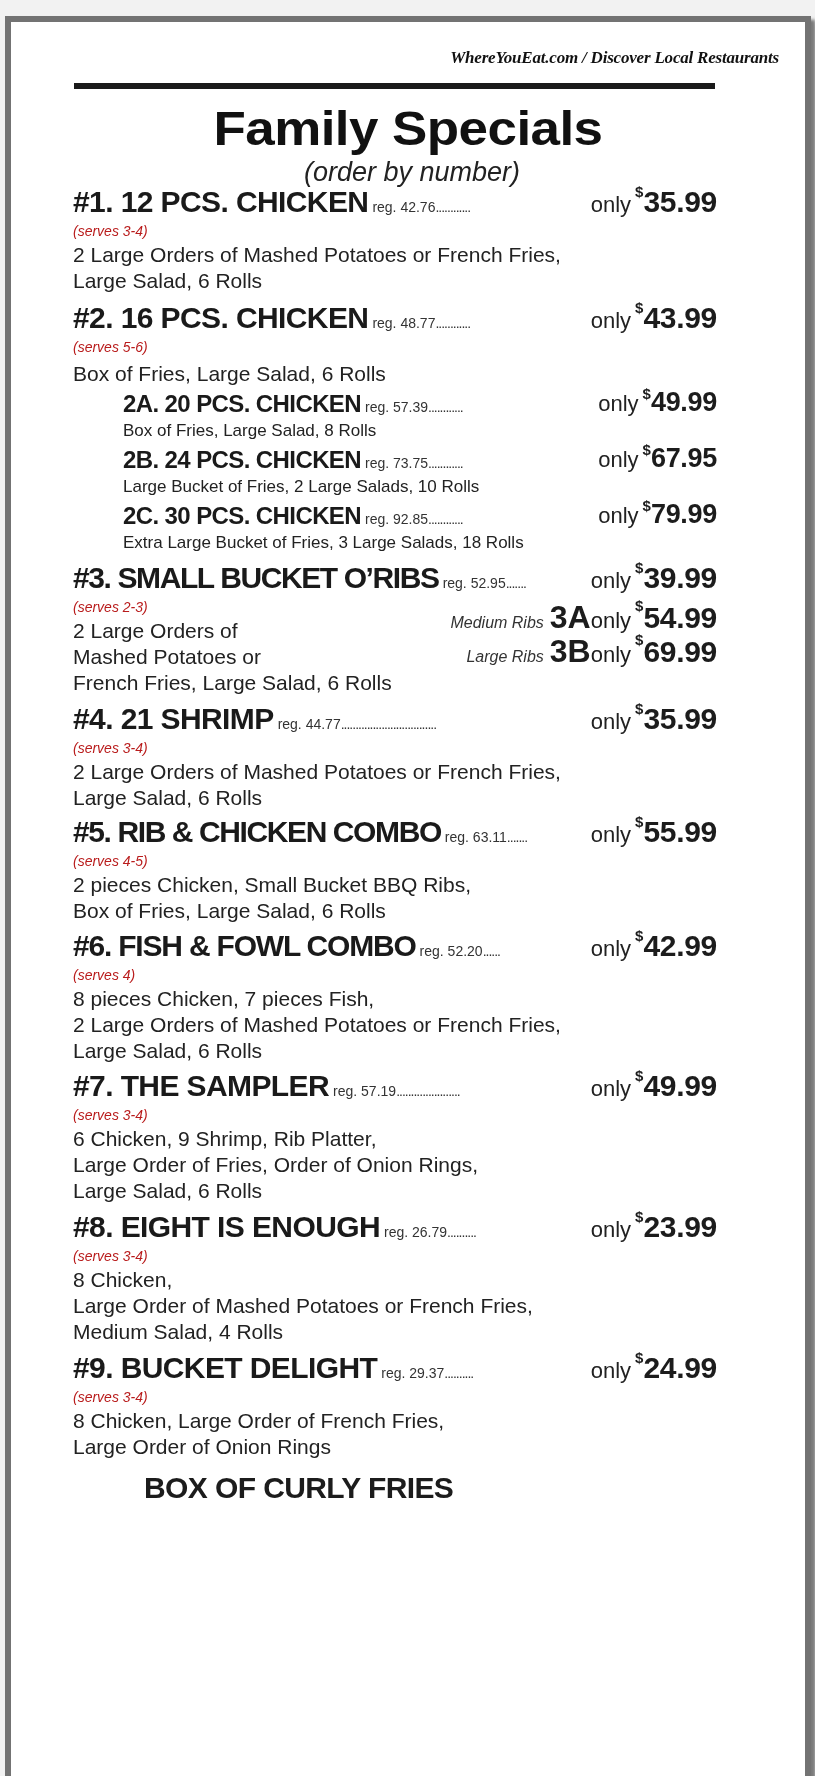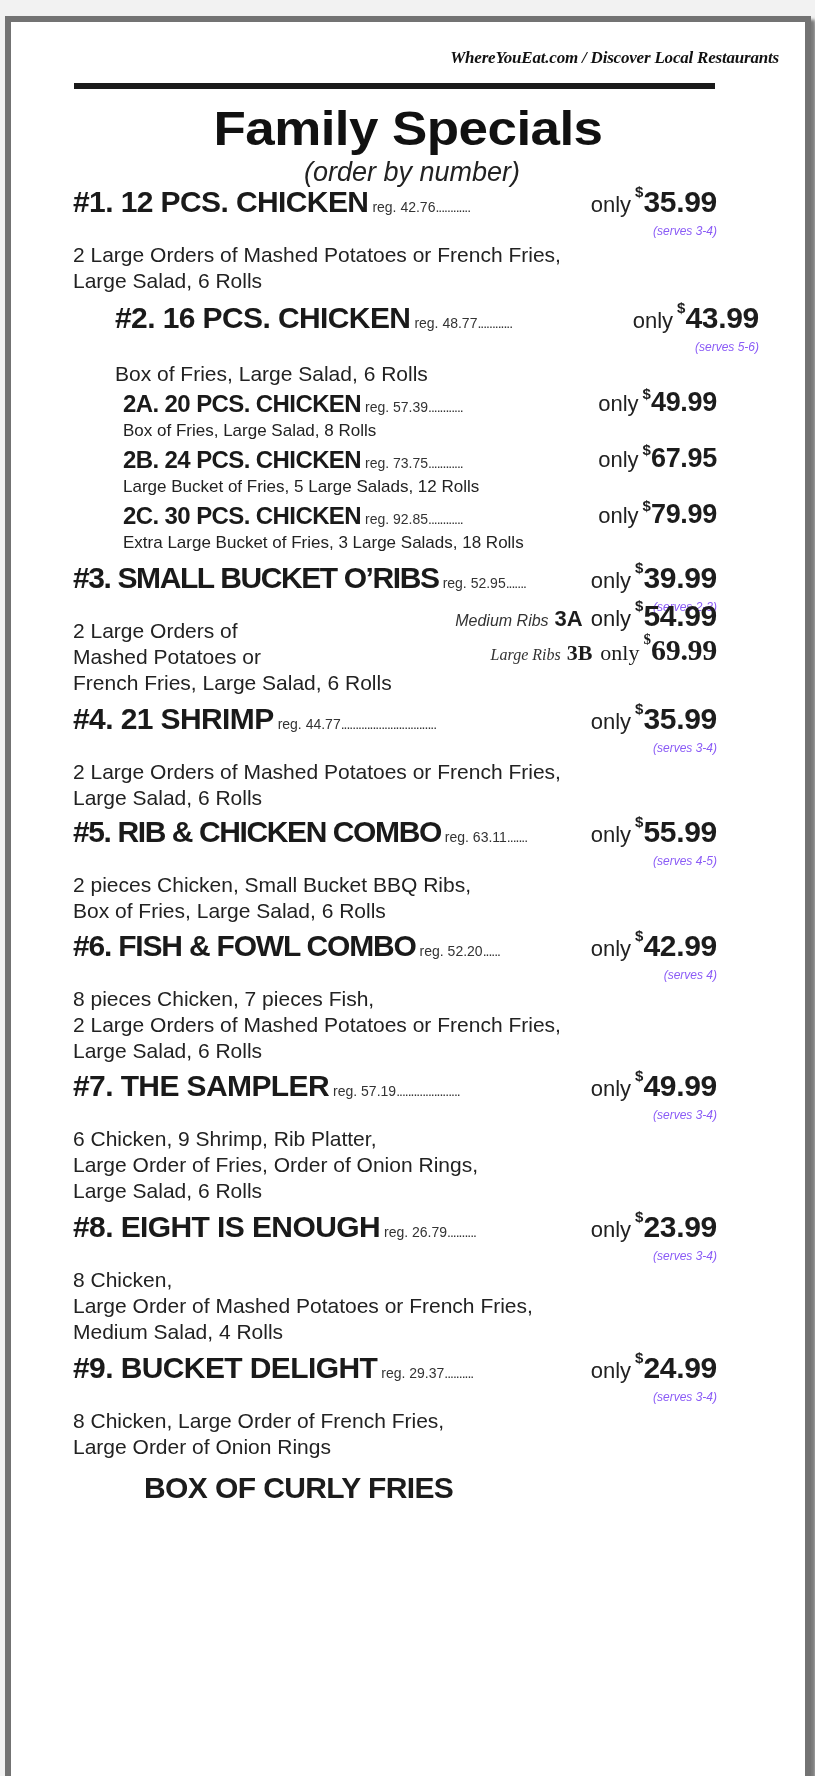--- a/index.html
+++ b/index.html
@@ -33,26 +33,26 @@
   .name { font-weight:bold; font-size:30px; letter-spacing:-0.6px; color:#1a1a1a; transform-origin:left bottom; }
   .sub .name { font-size:24px; }
   .reg { font-size:14px; color:#333; margin-left:4px; }
   .dots { font-size:14px; color:#333; letter-spacing:-1px; }
   .only { font-size:22px; color:#222; }
   .price-wrap { position:absolute; right:0; bottom:2px; white-space:nowrap; }
   .left-wrap { position:absolute; left:0; bottom:2px; white-space:nowrap; }
   .dollar { font-size:15px; font-weight:bold; vertical-align:top; position:relative; top:-2px; margin-left:4px; }
   .price { font-weight:bold; font-size:30px; letter-spacing:-0.3px; }
   .sub .price { font-size:27px; }
-  .serves { font-style:italic; font-size:12px; color:#8b5cf6; line-height:21px;text-align:right; }
+  .serves { font-style:italic; font-size:14px; color:#b91c1c; line-height:21px; }
   .desc { font-size:21px; line-height:26px; color:#222; }
   .sub .desc { font-size:17px; line-height:22px; }
   .variant { position:absolute; right:0; white-space:nowrap; }
   .vlabel { font-style:italic; font-size:16px; color:#333; margin-right:6px; }
-  .vcode { font-weight:bold; font-size:22px; margin-right:8px; }
+  .vcode { font-weight:bold; font-size:32px; margin-right:0; }
   .vonly { font-size:22px; }
   .second-line { font-weight:bold; font-size:30px; letter-spacing:-0.6px; padding-left:71px; }
 </style>
 </head>
 <body>
 
 <div class="page">
 
   <div class="site">WhereYouEat.com / Discover Local Restaurants</div>
   <div class="rule"></div>
@@ -62,21 +62,21 @@
   <div class="item" style="top:165px;">
     <div class="head">
       <span class="left-wrap"><span class="name">#1. 12 PCS. CHICKEN</span><span class="reg">reg. 42.76</span><span class="dots">............</span></span>
       <span class="price-wrap"><span class="only">only</span><span class="dollar">$</span><span class="price">35.99</span></span>
     </div>
     <div class="serves">(serves 3-4)</div>
     <div class="desc">2 Large Orders of Mashed Potatoes or French Fries,</div>
     <div class="desc">Large Salad, 6 Rolls</div>
   </div>
 
-  <div class="item" style="top:281px;margin-left:42px;">
+  <div class="item" style="top:281px;">
     <div class="head">
       <span class="left-wrap"><span class="name">#2. 16 PCS. CHICKEN</span><span class="reg">reg. 48.77</span><span class="dots">............</span></span>
       <span class="price-wrap"><span class="only">only</span><span class="dollar">$</span><span class="price">43.99</span></span>
     </div>
     <div class="serves">(serves 5-6)</div>
     <div class="desc" style="margin-top:3px;">Box of Fries, Large Salad, 6 Rolls</div>
   </div>
 
   <div class="item sub" style="top:368px;">
     <div class="head" style="height:30px;">
@@ -84,21 +84,21 @@
       <span class="price-wrap"><span class="only">only</span><span class="dollar">$</span><span class="price">49.99</span></span>
     </div>
     <div class="desc">Box of Fries, Large Salad, 8 Rolls</div>
   </div>
 
   <div class="item sub" style="top:424px;">
     <div class="head" style="height:30px;">
       <span class="left-wrap"><span class="name">2B. 24 PCS. CHICKEN</span><span class="reg">reg. 73.75</span><span class="dots">............</span></span>
       <span class="price-wrap"><span class="only">only</span><span class="dollar">$</span><span class="price">67.95</span></span>
     </div>
-    <div class="desc">Large Bucket of Fries, 5 Large Salads, 12 Rolls</div>
+    <div class="desc">Large Bucket of Fries, 2 Large Salads, 10 Rolls</div>
   </div>
 
   <div class="item sub" style="top:480px;">
     <div class="head" style="height:30px;">
       <span class="left-wrap"><span class="name">2C. 30 PCS. CHICKEN</span><span class="reg">reg. 92.85</span><span class="dots">............</span></span>
       <span class="price-wrap"><span class="only">only</span><span class="dollar">$</span><span class="price">79.99</span></span>
     </div>
     <div class="desc">Extra Large Bucket of Fries, 3 Large Salads, 18 Rolls</div>
   </div>
 
@@ -108,21 +108,21 @@
       <span class="price-wrap"><span class="only">only</span><span class="dollar">$</span><span class="price">39.99</span></span>
     </div>
     <div class="serves">(serves 2-3)</div>
     <div class="desc">2 Large Orders of</div>
     <div class="desc">Mashed Potatoes or</div>
     <div class="desc">French Fries, Large Salad, 6 Rolls</div>
 
     <div class="variant" style="top:36px;">
       <span class="vlabel">Medium Ribs</span><span class="vcode">3A</span><span class="vonly">only</span><span class="dollar">$</span><span class="price">54.99</span>
     </div>
-    <div class="variant" style="top:70px;font-family:Liberation Serif, serif;">
+    <div class="variant" style="top:70px;">
       <span class="vlabel">Large Ribs</span><span class="vcode">3B</span><span class="vonly">only</span><span class="dollar">$</span><span class="price">69.99</span>
     </div>
   </div>
 
   <div class="item" style="top:682px;">
     <div class="head">
       <span class="left-wrap"><span class="name">#4. 21 SHRIMP</span><span class="reg">reg. 44.77</span><span class="dots">.................................</span></span>
       <span class="price-wrap"><span class="only">only</span><span class="dollar">$</span><span class="price">35.99</span></span>
     </div>
     <div class="serves">(serves 3-4)</div>

